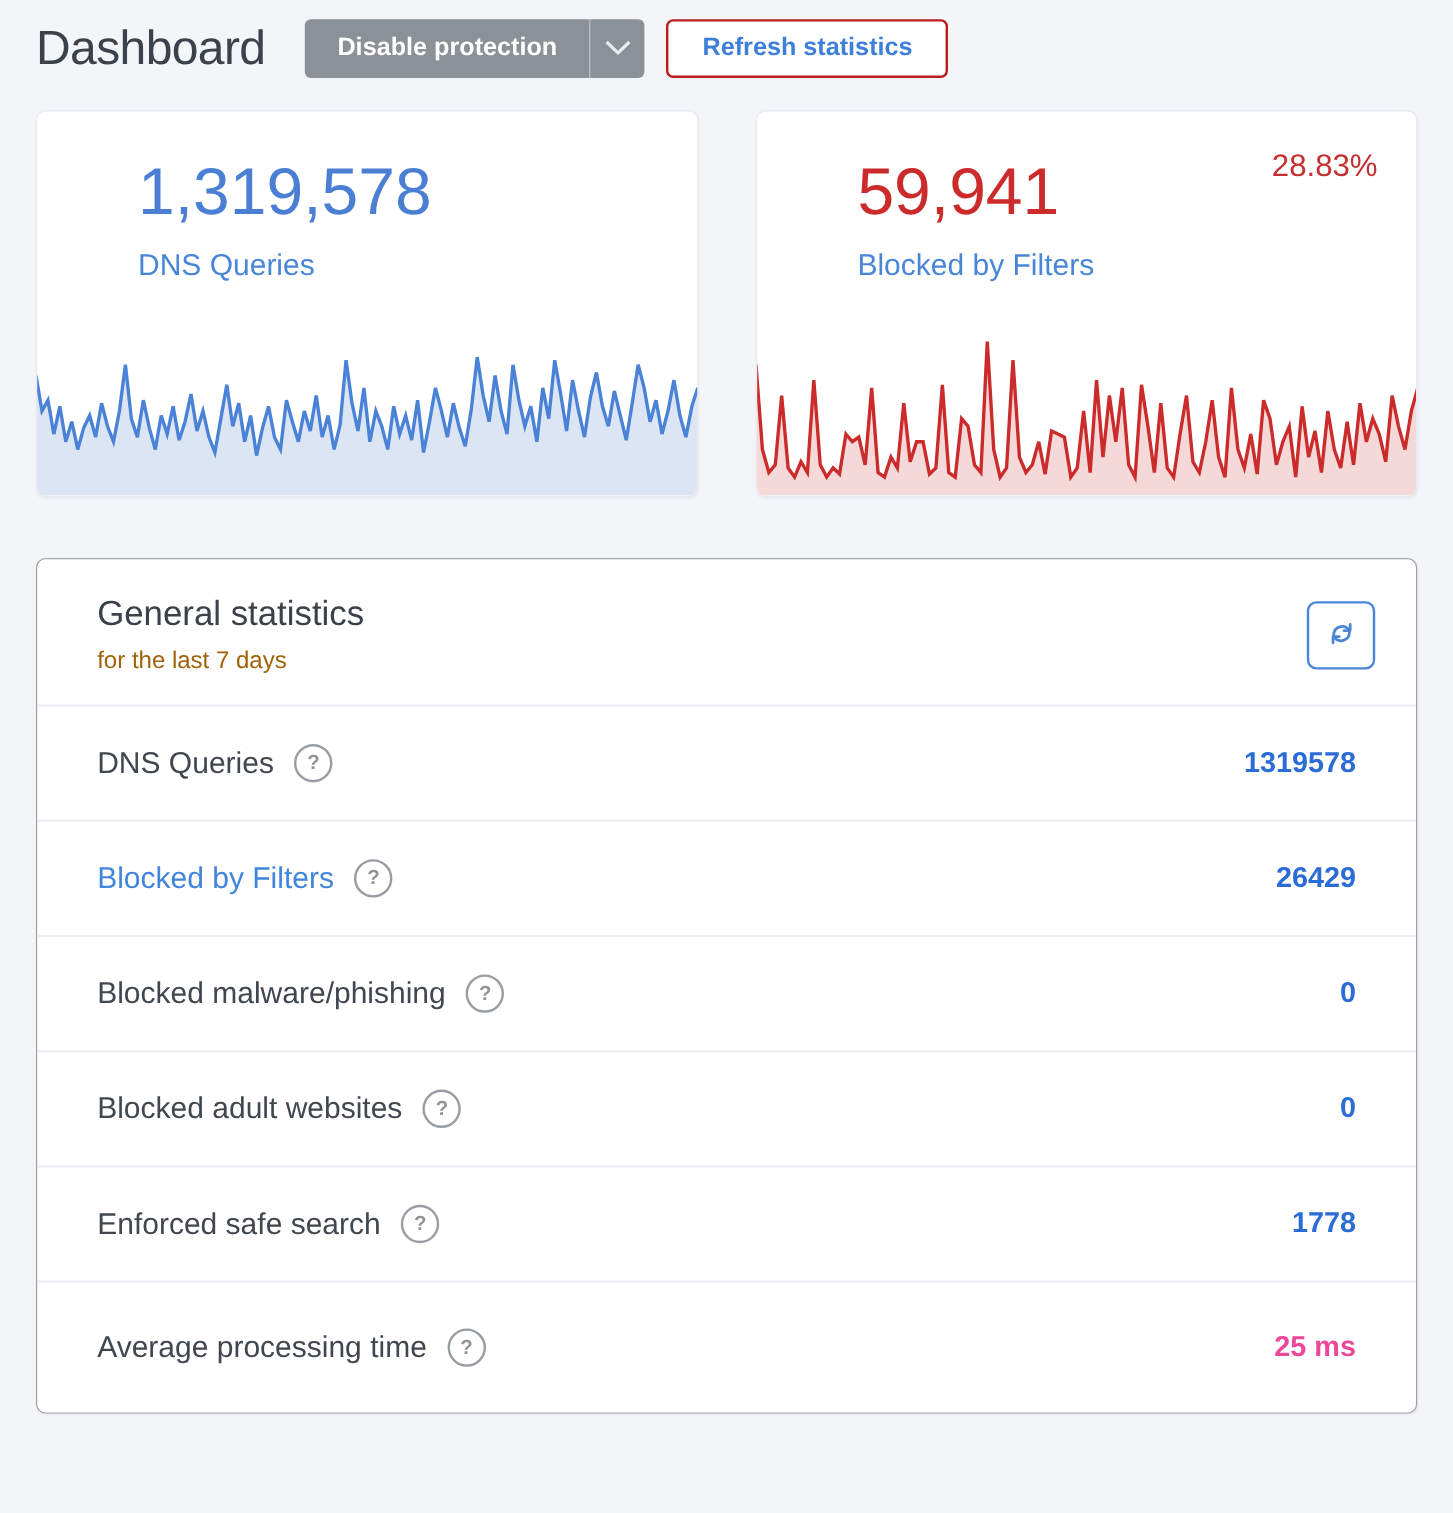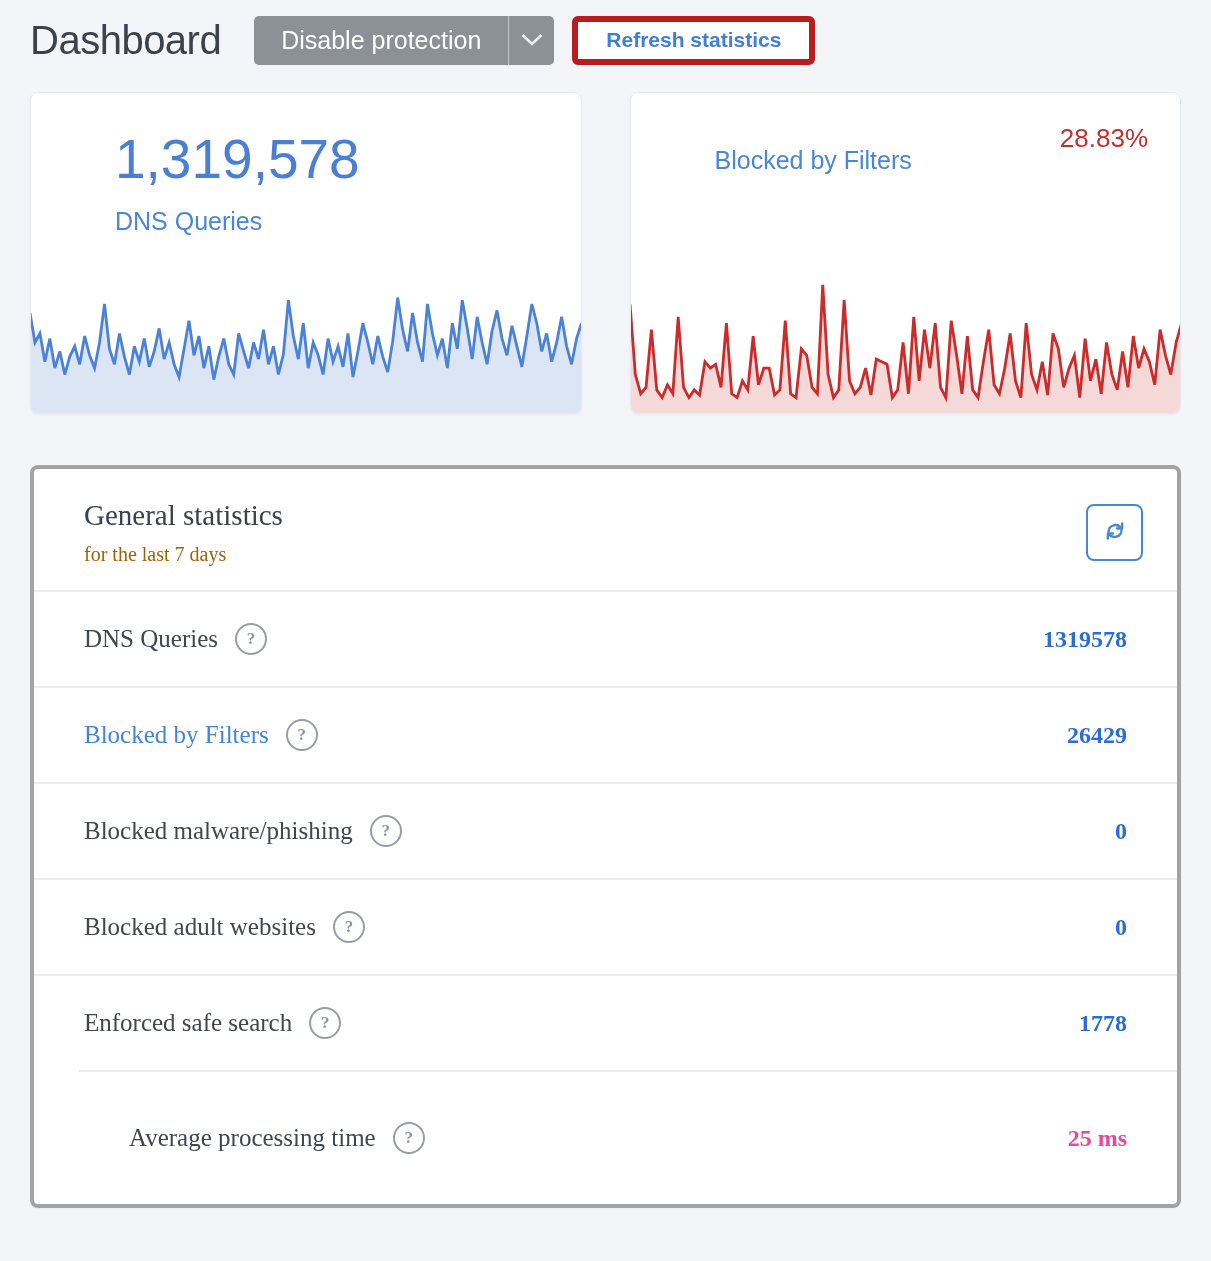--- a/index.html
+++ b/index.html
@@ -13,26 +13,26 @@
   }
   .page { width:1211px; padding:0 30px; }
 
   
   .topbar { display:flex; align-items:center; padding-top:24px; height:56px; }
   .page-title { font-size:40px; font-weight:400; color:#3b424c; margin:0; letter-spacing:-0.5px; }
   .btn-gray {
     margin-left:33px; display:flex; align-items:stretch;
     background:#8b9197; border-radius:5px; height:49px; cursor:pointer; user-select:none;
   }
-  .btn-gray-label { display:flex; align-items:center; padding:0 27px; color:#fff; font-weight:normal; font-size:25px; }
+  .btn-gray-label { display:flex; align-items:center; padding:0 27px; color:#fff; font-weight:bold; font-size:21px; }
   .btn-gray-divider { width:1px; background:rgba(255,255,255,0.45); margin:0; }
   .btn-gray-caret { width:45px; display:flex; align-items:center; justify-content:center; }
   .btn-outline {
     margin-left:18px; height:49px; background:#fff;
-    border:6px solid #b91c1c; border-radius:6px;
+    border:2px solid #b91c1c; border-radius:6px;
     color:#3d7fd9; font-weight:bold; font-size:21px; padding:0 28px;
     font-family:inherit; cursor:pointer;
   }
 
   
   .cards { display:flex; gap:48px; margin-top:36px; }
   .stat-card {
     position:relative; flex:1; height:322px; background:#fff;
     border:1px solid #e7eaf1; border-radius:8px;
     box-shadow:0 1px 2px rgba(40,50,70,0.06);
@@ -43,35 +43,34 @@
   .stat-value.blue { color:#4a7fd4; }
   .stat-value.red  { color:#cc2b2b; }
   .stat-label { margin-top:17px; font-size:25px; color:#4a86d8; }
   .stat-percent { position:absolute; top:30px; right:32px; font-size:26px; color:#c62f2f; z-index:3; }
   svg.spark { position:absolute; left:-1px; right:-1px; bottom:0; width:calc(100% + 2px); height:135px; display:block; z-index:1; }
   svg.spark polyline { fill:none; stroke-width:2.8; }
 
   
   .panel {
     margin-top:51px; margin-bottom:21px; background:#fff;
-    border:4px solid #a3a3a3; border-radius:8px;
+    border:1px solid #a3a3a3; border-radius:8px;
     box-shadow:0 1px 2px rgba(40,50,70,0.06);
     overflow:hidden;
-    font-family:Liberation Serif, serif;
   }
   .panel-head { display:flex; justify-content:space-between; align-items:center; padding:30px 34px 24px 50px; }
   .panel-title { font-size:29px; font-weight:400; color:#3a414b; margin:0; }
   .panel-sub { margin-top:11px; font-size:20px; color:#a16207; }
   .icon-btn {
     width:57px; height:57px; border:2px solid #4a86d8; background:#fff;
     border-radius:8px; display:flex; align-items:center; justify-content:center; cursor:pointer;
   }
 
   .row { display:flex; justify-content:space-between; align-items:center; height:96px; padding:0 50px; border-top:2px solid #eceef3; }
-  .row:last-child { height:134px;margin-left:45px; }
+  .row:last-child { height:110px; }
   .row-left { display:flex; align-items:center; gap:17px; }
   .row-label { font-size:25px; color:#404750; }
   .row-label.link { color:#4285dc; cursor:pointer; }
   .help {
     width:32px; height:32px; border:2px solid #989da4; border-radius:50%;
     color:#8f949b; font-size:17px; font-weight:bold;
     display:flex; align-items:center; justify-content:center; cursor:pointer; flex:none;
   }
   .row-value { font-size:24px; font-weight:bold; color:#2b6cd6; }
   .row-value.dark { color:#ec4899; }
@@ -106,20 +105,21 @@
       </div>
       <svg class="spark" viewBox="0 0 100 40" preserveAspectRatio="none">
         <polygon class="fill" points="0.00,10.36 0.90,19.10 1.80,16.44 2.70,24.80 3.60,17.96 4.50,26.70 5.41,21.76 6.31,28.60 7.21,23.28 8.11,20.24 9.01,25.56 9.91,17.20 10.81,22.90 11.71,26.70 12.61,19.10 13.51,7.70 14.41,21.00 15.32,25.56 16.22,16.44 17.12,23.28 18.02,28.60 18.92,20.24 19.82,24.80 20.72,17.96 21.62,26.32 22.52,21.76 23.42,14.92 24.32,24.04 25.23,19.10 26.13,25.56 27.03,29.36 27.93,21.00 28.83,12.64 29.73,22.90 30.63,17.20 31.53,26.70 32.43,20.24 33.33,30.12 34.23,23.28 35.14,17.96 36.04,25.56 36.94,28.60 37.84,16.44 38.74,21.76 39.64,26.70 40.54,19.10 41.44,24.04 42.34,15.30 43.24,25.56 44.14,20.24 45.05,28.60 45.95,22.52 46.85,6.56 47.75,17.20 48.65,24.04 49.55,13.40 50.45,26.70 51.35,19.10 52.25,22.90 53.15,28.60 54.05,17.96 54.95,24.80 55.86,20.24 56.76,26.32 57.66,16.44 58.56,29.36 59.46,21.76 60.36,13.40 61.26,19.10 62.16,25.56 63.06,17.20 63.96,23.28 64.86,27.84 65.77,18.72 66.67,5.80 67.57,15.30 68.47,21.76 69.37,10.36 70.27,19.10 71.17,24.80 72.07,7.70 72.97,16.44 73.87,22.90 74.77,17.96 75.68,26.70 76.58,13.40 77.48,21.00 78.38,6.56 79.28,14.92 80.18,24.04 81.08,11.50 81.98,19.10 82.88,25.56 83.78,15.68 84.68,9.60 85.59,17.96 86.49,22.90 87.39,14.16 88.29,20.24 89.19,26.32 90.09,17.20 90.99,7.70 91.89,13.40 92.79,21.76 93.69,16.44 94.59,24.80 95.50,19.10 96.40,11.50 97.30,20.24 98.20,25.56 99.10,17.96 100.00,13.40 100,40 0,40" fill="#dce5f4"></polygon>
         <polyline class="line" vector-effect="non-scaling-stroke" points="0.00,10.36 0.90,19.10 1.80,16.44 2.70,24.80 3.60,17.96 4.50,26.70 5.41,21.76 6.31,28.60 7.21,23.28 8.11,20.24 9.01,25.56 9.91,17.20 10.81,22.90 11.71,26.70 12.61,19.10 13.51,7.70 14.41,21.00 15.32,25.56 16.22,16.44 17.12,23.28 18.02,28.60 18.92,20.24 19.82,24.80 20.72,17.96 21.62,26.32 22.52,21.76 23.42,14.92 24.32,24.04 25.23,19.10 26.13,25.56 27.03,29.36 27.93,21.00 28.83,12.64 29.73,22.90 30.63,17.20 31.53,26.70 32.43,20.24 33.33,30.12 34.23,23.28 35.14,17.96 36.04,25.56 36.94,28.60 37.84,16.44 38.74,21.76 39.64,26.70 40.54,19.10 41.44,24.04 42.34,15.30 43.24,25.56 44.14,20.24 45.05,28.60 45.95,22.52 46.85,6.56 47.75,17.20 48.65,24.04 49.55,13.40 50.45,26.70 51.35,19.10 52.25,22.90 53.15,28.60 54.05,17.96 54.95,24.80 55.86,20.24 56.76,26.32 57.66,16.44 58.56,29.36 59.46,21.76 60.36,13.40 61.26,19.10 62.16,25.56 63.06,17.20 63.96,23.28 64.86,27.84 65.77,18.72 66.67,5.80 67.57,15.30 68.47,21.76 69.37,10.36 70.27,19.10 71.17,24.80 72.07,7.70 72.97,16.44 73.87,22.90 74.77,17.96 75.68,26.70 76.58,13.40 77.48,21.00 78.38,6.56 79.28,14.92 80.18,24.04 81.08,11.50 81.98,19.10 82.88,25.56 83.78,15.68 84.68,9.60 85.59,17.96 86.49,22.90 87.39,14.16 88.29,20.24 89.19,26.32 90.09,17.20 90.99,7.70 91.89,13.40 92.79,21.76 93.69,16.44 94.59,24.80 95.50,19.10 96.40,11.50 97.30,20.24 98.20,25.56 99.10,17.96 100.00,13.40" stroke="#4a82d8"></polyline>
       </svg>
     </article>
 
     <article class="stat-card">
       <div class="stat-percent">28.83%</div>
       <div class="stat-body">
+        <div class="stat-value red">59,941</div>
         <div class="stat-label">Blocked by Filters</div>
       </div>
       <svg class="spark" viewBox="0 0 100 40" preserveAspectRatio="none">
         <polygon class="fill" points="0.00,7.70 0.97,28.60 1.94,34.30 2.91,32.40 3.88,15.30 4.85,33.16 5.83,35.44 6.80,31.64 7.77,34.30 8.74,11.50 9.71,32.40 10.68,35.44 11.65,33.16 12.62,34.68 13.59,24.80 14.56,26.70 15.53,25.56 16.50,32.40 17.48,13.40 18.45,34.30 19.42,35.44 20.39,30.50 21.36,33.16 22.33,17.20 23.30,31.64 24.27,26.70 25.24,26.70 26.21,34.68 27.18,33.16 28.16,12.64 29.13,34.30 30.10,35.44 31.07,21.00 32.04,22.90 33.01,32.40 33.98,34.30 34.95,2.00 35.92,28.60 36.89,35.44 37.86,33.16 38.83,6.56 39.81,30.50 40.78,34.30 41.75,32.40 42.72,26.70 43.69,34.68 44.66,24.04 45.63,24.80 46.60,25.56 47.57,35.44 48.54,33.16 49.51,19.10 50.49,34.30 51.46,11.50 52.43,30.50 53.40,15.30 54.37,26.70 55.34,13.40 56.31,32.40 57.28,35.44 58.25,12.64 59.22,22.90 60.19,34.30 61.17,17.20 62.14,33.16 63.11,35.44 64.08,24.80 65.05,15.30 66.02,31.64 66.99,34.30 67.96,26.70 68.93,16.44 69.90,30.50 70.87,35.44 71.84,13.40 72.82,28.60 73.79,33.16 74.76,24.80 75.73,34.68 76.70,16.44 77.67,21.00 78.64,32.40 79.61,26.70 80.58,22.90 81.55,35.44 82.52,17.96 83.50,30.50 84.47,24.04 85.44,34.30 86.41,19.10 87.38,28.60 88.35,33.16 89.32,21.76 90.29,32.40 91.26,17.20 92.23,26.70 93.20,21.00 94.17,24.80 95.15,31.64 96.12,15.30 97.09,22.90 98.06,28.60 99.03,19.10 100.00,13.40 100,40 0,40" fill="#f5d8d8"></polygon>
         <polyline class="line" vector-effect="non-scaling-stroke" points="0.00,7.70 0.97,28.60 1.94,34.30 2.91,32.40 3.88,15.30 4.85,33.16 5.83,35.44 6.80,31.64 7.77,34.30 8.74,11.50 9.71,32.40 10.68,35.44 11.65,33.16 12.62,34.68 13.59,24.80 14.56,26.70 15.53,25.56 16.50,32.40 17.48,13.40 18.45,34.30 19.42,35.44 20.39,30.50 21.36,33.16 22.33,17.20 23.30,31.64 24.27,26.70 25.24,26.70 26.21,34.68 27.18,33.16 28.16,12.64 29.13,34.30 30.10,35.44 31.07,21.00 32.04,22.90 33.01,32.40 33.98,34.30 34.95,2.00 35.92,28.60 36.89,35.44 37.86,33.16 38.83,6.56 39.81,30.50 40.78,34.30 41.75,32.40 42.72,26.70 43.69,34.68 44.66,24.04 45.63,24.80 46.60,25.56 47.57,35.44 48.54,33.16 49.51,19.10 50.49,34.30 51.46,11.50 52.43,30.50 53.40,15.30 54.37,26.70 55.34,13.40 56.31,32.40 57.28,35.44 58.25,12.64 59.22,22.90 60.19,34.30 61.17,17.20 62.14,33.16 63.11,35.44 64.08,24.80 65.05,15.30 66.02,31.64 66.99,34.30 67.96,26.70 68.93,16.44 69.90,30.50 70.87,35.44 71.84,13.40 72.82,28.60 73.79,33.16 74.76,24.80 75.73,34.68 76.70,16.44 77.67,21.00 78.64,32.40 79.61,26.70 80.58,22.90 81.55,35.44 82.52,17.96 83.50,30.50 84.47,24.04 85.44,34.30 86.41,19.10 87.38,28.60 88.35,33.16 89.32,21.76 90.29,32.40 91.26,17.20 92.23,26.70 93.20,21.00 94.17,24.80 95.15,31.64 96.12,15.30 97.09,22.90 98.06,28.60 99.03,19.10 100.00,13.40" stroke="#cb2b2b"></polyline>
       </svg>
     </article>
 
   </section>
 

